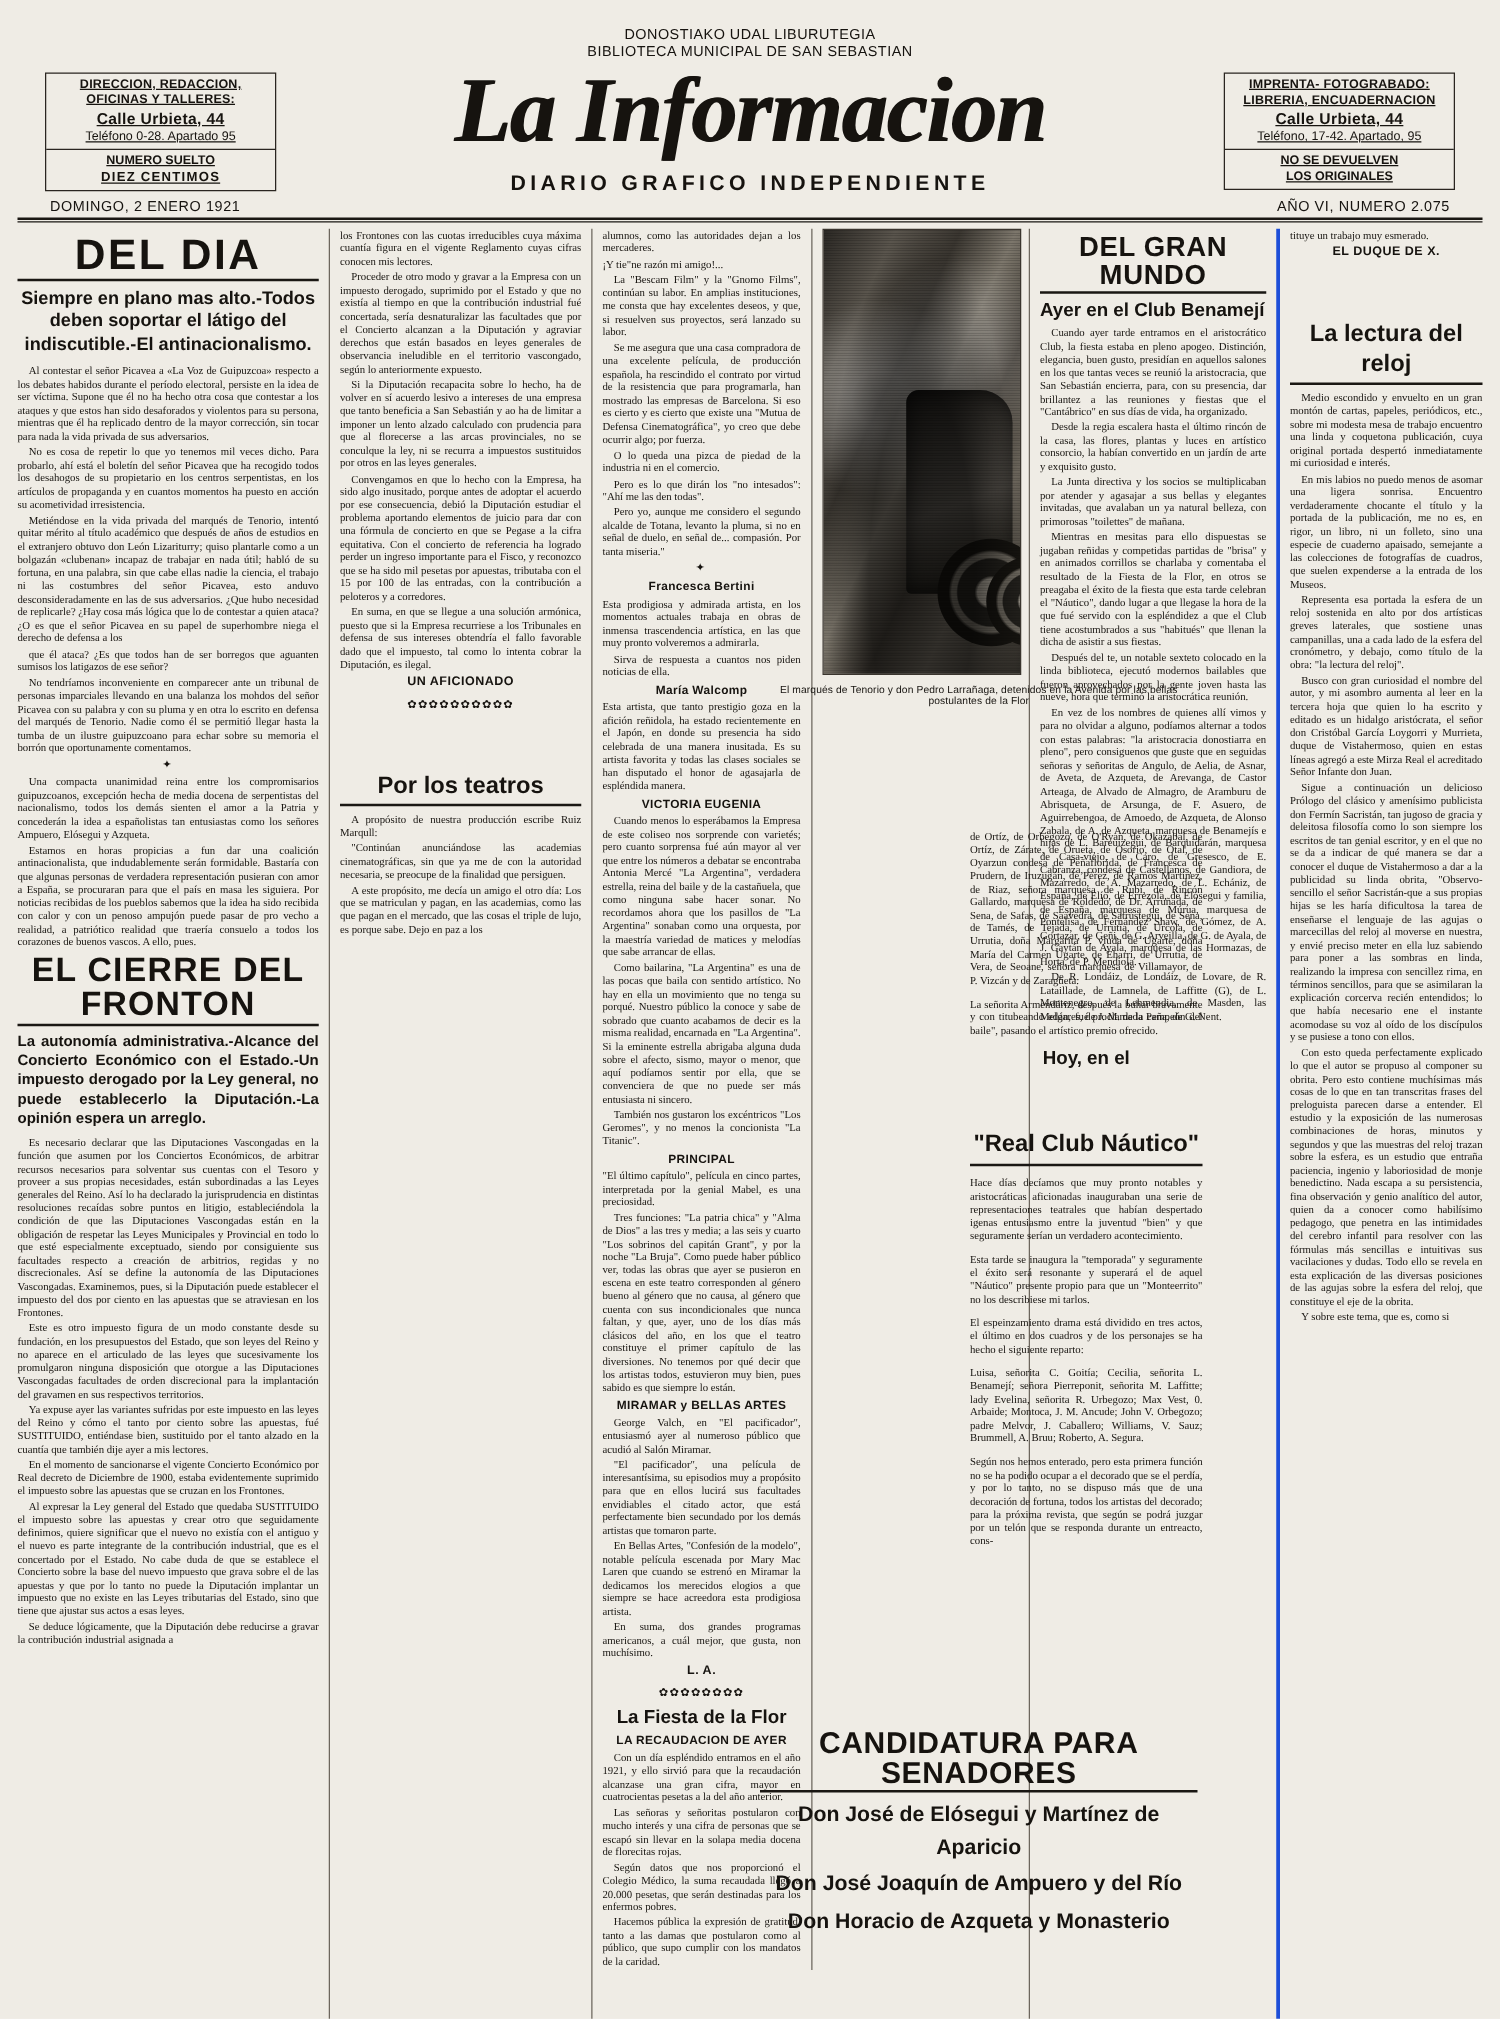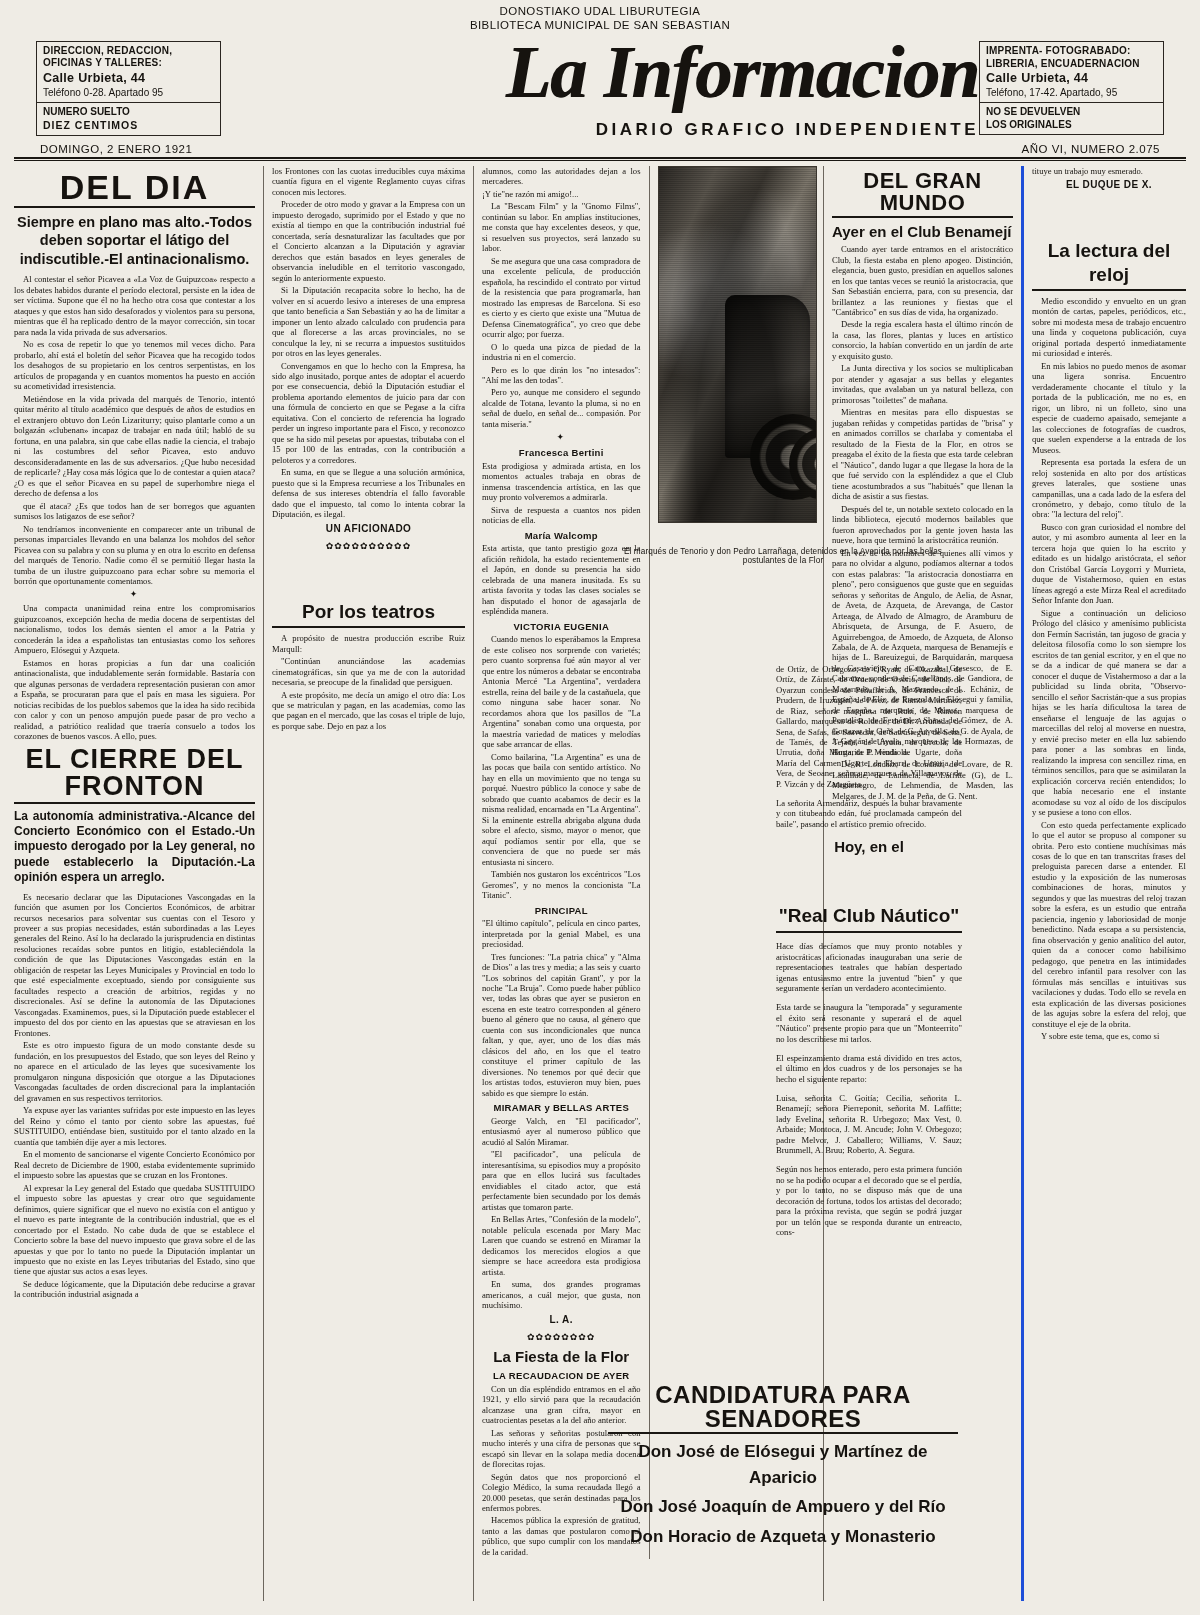--- a/index.html
+++ b/index.html
@@ -16,44 +16,46 @@
     padding:0;
     box-sizing:border-box;
     background:#efece5;
   }
   
   .library-line{
     text-align:center;
     font-size:11.5px;
     letter-spacing:.4px;
     line-height:1.25;
-    padding-top:4px;
+    padding-top:21px;
     font-family:"Liberation Sans", sans-serif;
   }
   .masthead{
     display:flex;
     align-items:center;
     justify-content:space-between;
     padding:4px 36px 0 36px;
     box-sizing:border-box;
   }
   .corner-box{
     border:1px solid #2a2520;
     padding:3px 6px;
+    text-align:center;
     font-family:"Liberation Sans", sans-serif;
     width:185px;
     box-sizing:border-box;
+    text-decoration:underline;
   }
   .corner-box .cb-l1{font-size:10px;font-weight:bold;letter-spacing:.2px;line-height:1.25;}
   .corner-box .cb-l2{font-size:12.5px;font-weight:bold;letter-spacing:.3px;line-height:1.3;}
   .corner-box .cb-l3{font-size:10px;line-height:1.3;}
   .cb-rule{border-top:1px solid #2a2520;margin:3px -6px;}
   .corner-box .cb-l4{font-size:10px;font-weight:bold;line-height:1.25;}
   .corner-box .cb-l5{font-size:10.5px;font-weight:bold;letter-spacing:1px;line-height:1.25;}
-  .title-wrap{flex:1;text-align:right;}
+  .title-wrap{flex:1;text-align:center;}
   .title{
     font-family:"Liberation Serif", serif;
     font-style:italic;
     font-weight:bold;
     font-size:74px;
     line-height:.96;
     letter-spacing:-1px;
     margin:0;
     text-shadow:1px 0 0 #16130f;
   }

